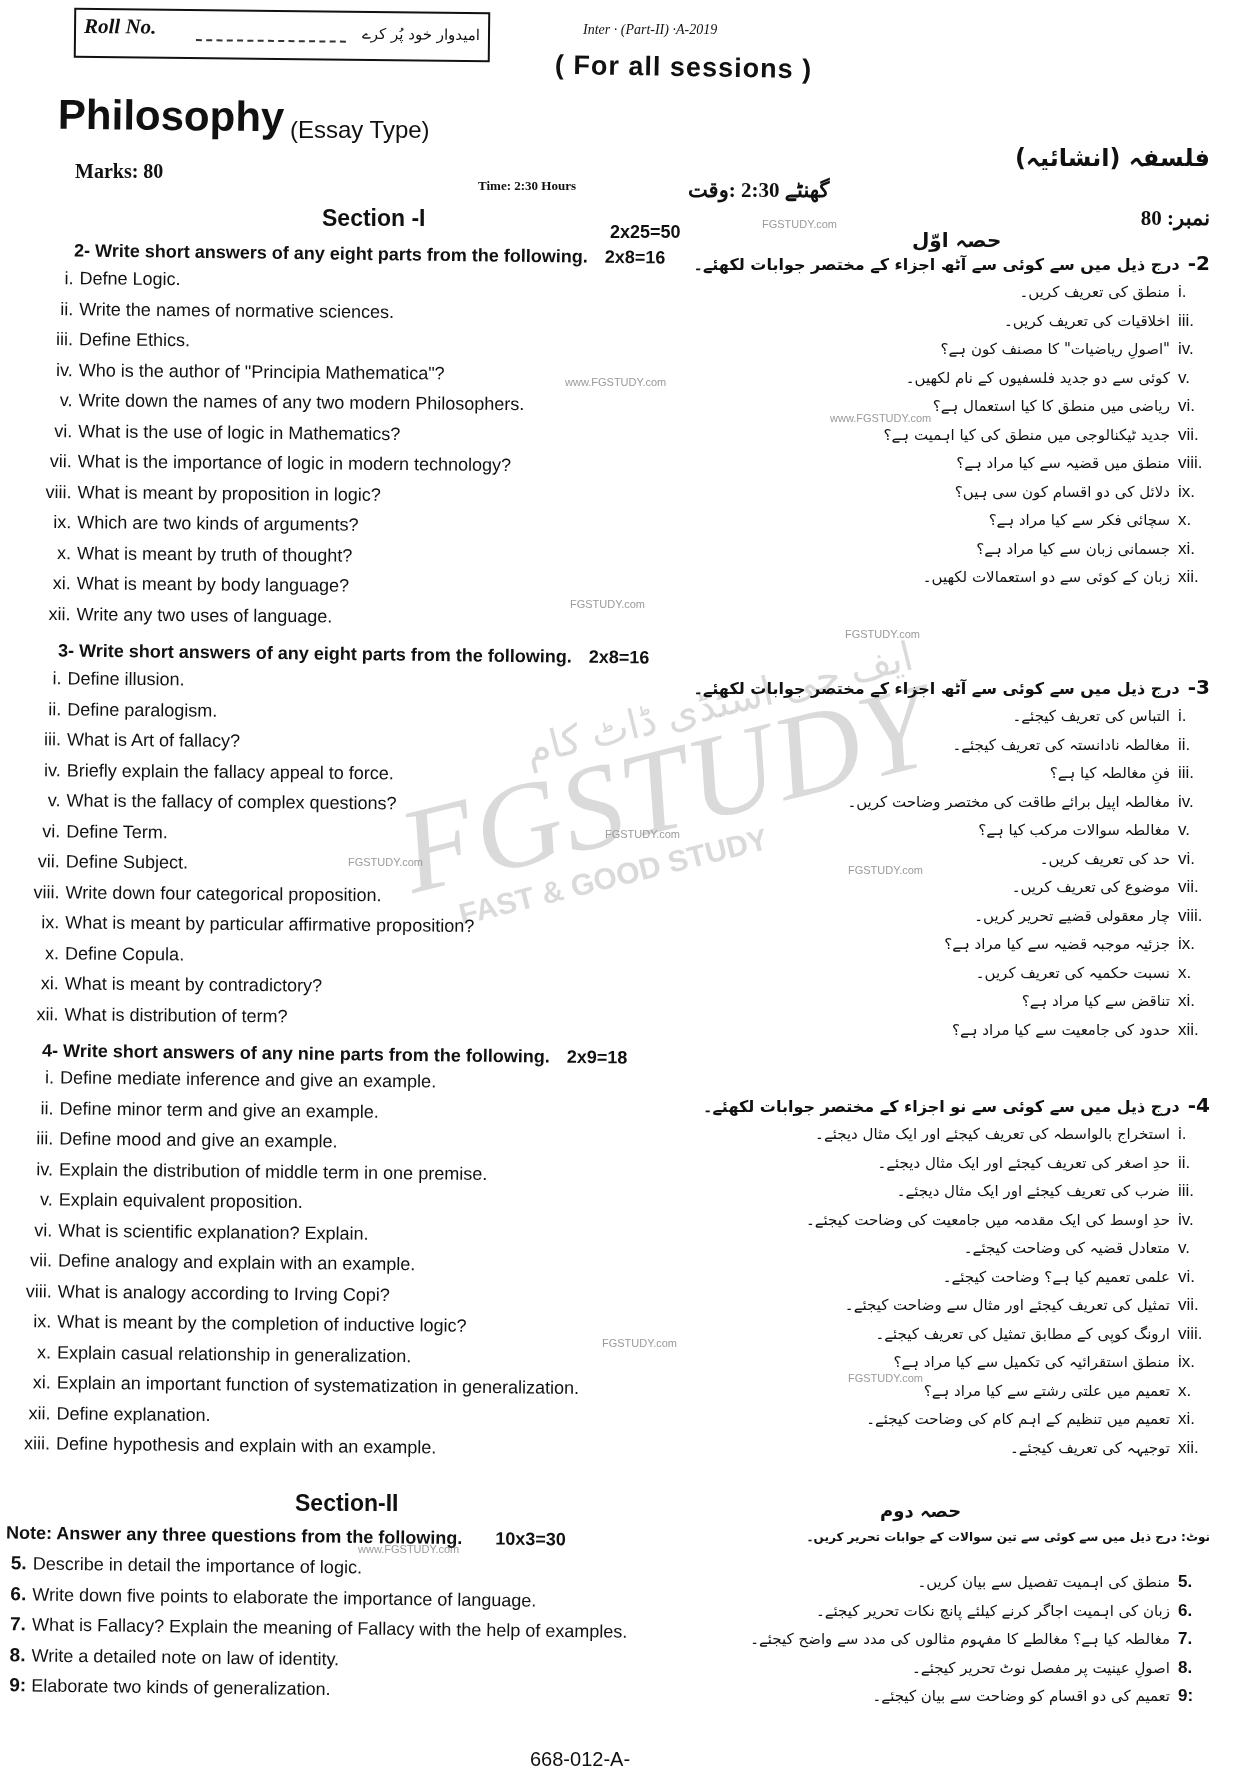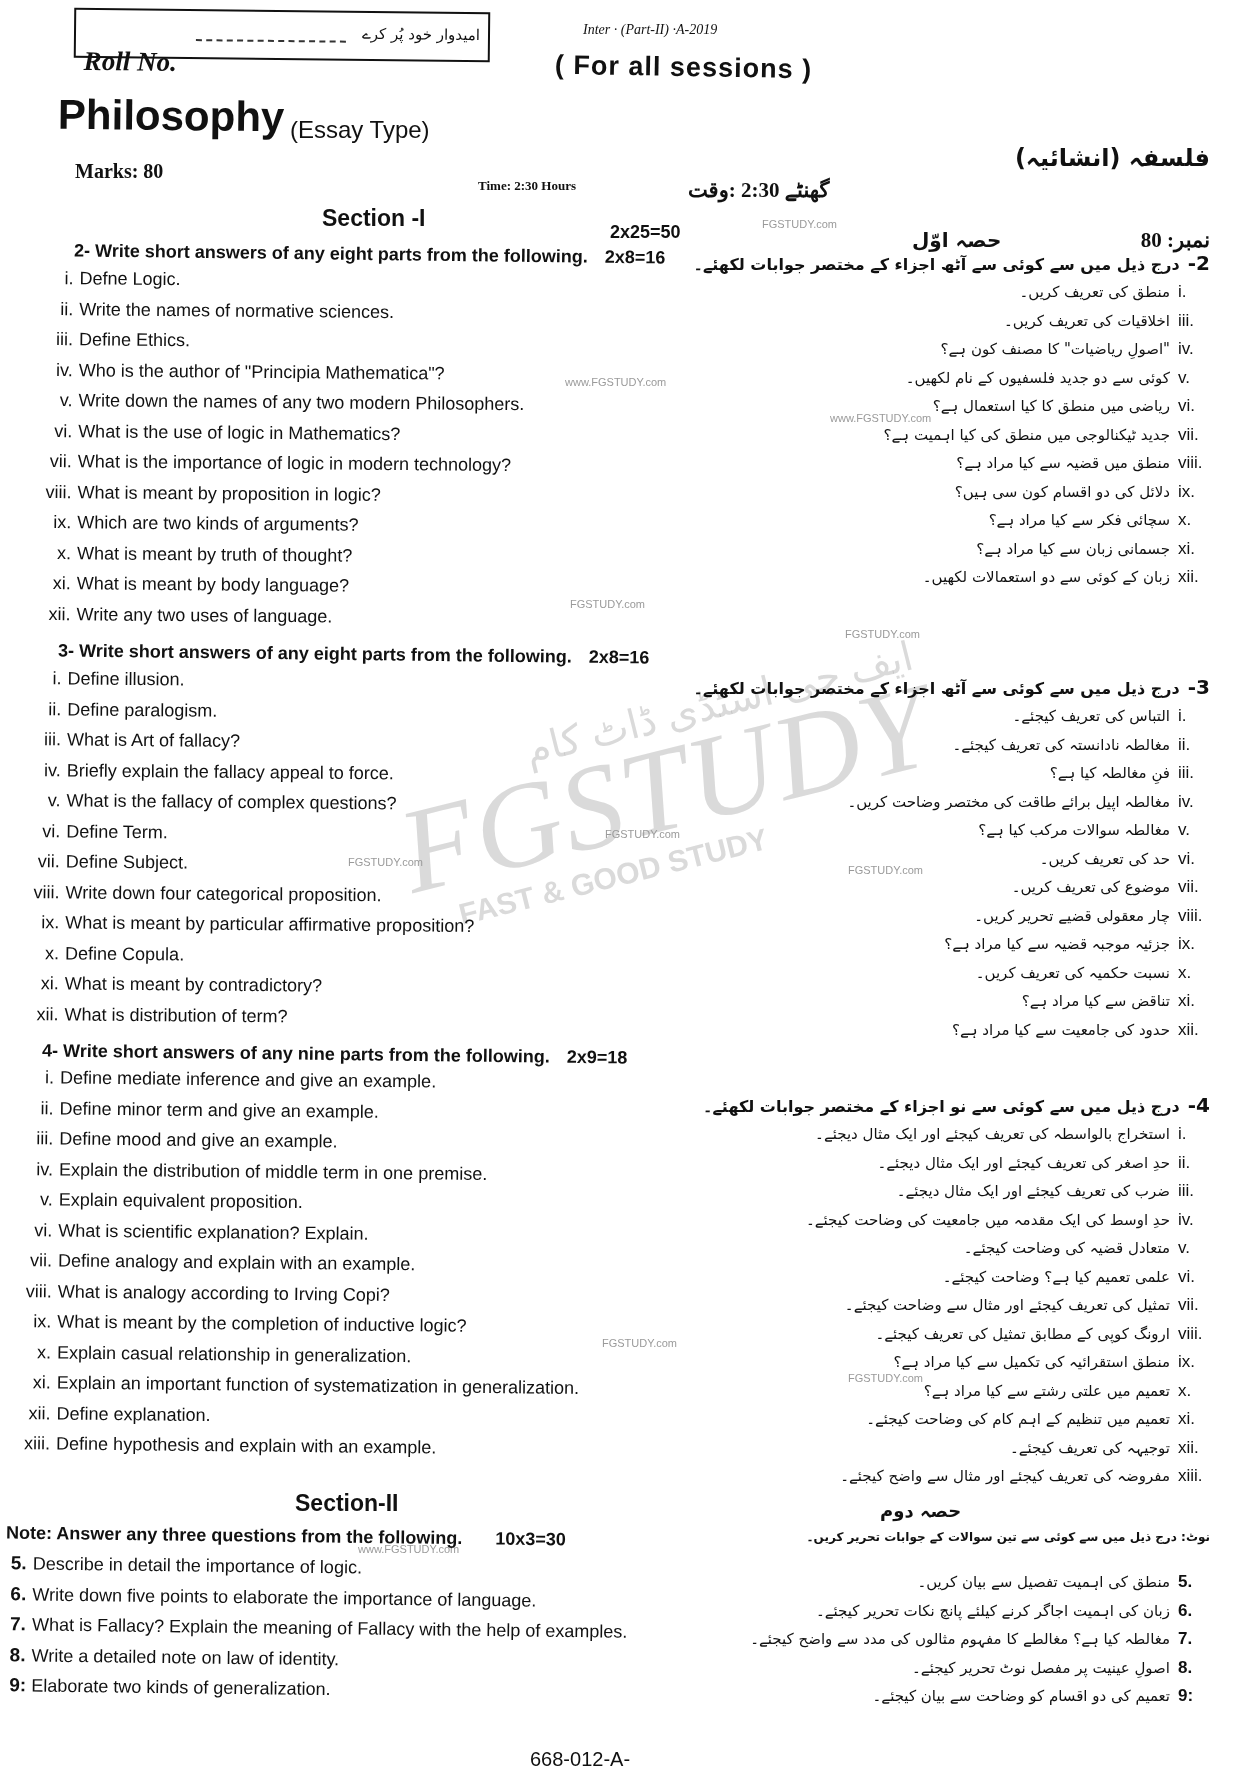--- a/index.html
+++ b/index.html
@@ -1,30 +1,30 @@
 <!DOCTYPE html>
 <html><head>
 <meta charset="utf-8">
 <style>
   html, body { margin: 0; padding: 0; background: #ffffff; }
   body { width: 1250px; height: 1773px; position: relative; overflow: hidden; color: #111; font-family: "Liberation Sans", sans-serif; }
   .abs { position: absolute; white-space: nowrap; }
   .roll-box { left: 74px; top: 10px; width: 412px; height: 46px; border: 2px solid #111; transform: rotate(0.6deg); }
-  .roll-label { left: 8px; top: 4px; font-family: "Liberation Serif", serif; font-style: italic; font-weight: bold; font-size: 27px; margin-top: 32px; }
+  .roll-label { left: 8px; top: 4px; font-family: "Liberation Serif", serif; font-style: italic; font-weight: bold; font-size: 21px; }
   .roll-line { left: 120px; top: 28px; width: 150px; border-bottom: 2px dashed #333; }
   .roll-urdu { right: 8px; top: 12px; font-size: 15px; direction: rtl; font-family: "DejaVu Sans", sans-serif; }
   .inter { left: 583px; top: 22px; font-family: "Liberation Serif", serif; font-style: italic; font-size: 14px; text-align: center; }
   .sessions { left: 555px; top: 52px; font-size: 27px; font-weight: bold; letter-spacing: 1px; transform: rotate(1deg); }
   .title { left: 58px; top: 92px; font-size: 42px; font-weight: bold; transform: rotate(0.6deg); }
   .essay { left: 290px; top: 116px; font-size: 24px; }
   .marks { left: 75px; top: 160px; font-family: "Liberation Serif", serif; font-weight: bold; font-size: 20px; }
   .time { left: 478px; top: 178px; font-family: "Liberation Serif", serif; font-weight: bold; font-size: 13px; }
   .time-ur { left: 688px; top: 178px; font-family: "Liberation Serif", serif; font-weight: bold; font-size: 21px; direction: rtl; }
   .urdu-title { right: 40px; top: 144px; font-size: 24px; font-weight: bold; direction: rtl; font-family: "DejaVu Sans", sans-serif; }
-  .urdu-marks { right: 40px; top: 206px; font-size: 21px; font-weight: bold; direction: rtl; font-family: "Liberation Serif", serif; margin-top: 22px; }
+  .urdu-marks { right: 40px; top: 206px; font-size: 21px; font-weight: bold; direction: rtl; font-family: "Liberation Serif", serif; }
   .sec-head { font-size: 23px; font-weight: bold; font-family: "Liberation Sans", sans-serif; }
   .marks-small { font-size: 18px; font-weight: bold; }
   .q-head { font-size: 18px; font-weight: bold; }
   .q-head .marksinline { margin-left: 12px; }
   .item { font-size: 18px; }
   .item .num { display: inline-block; text-align: right; width: 42px; margin-right: 6px; }
   .ur-col { position: absolute; right: 40px; text-align: right; direction: rtl; font-family: "DejaVu Sans", sans-serif; }
   .ur-item { font-size: 15px; height: 28.5px; line-height: 28px; }
   .ur-item .rnum { display: inline-block; width: 32px; text-align: left; direction: ltr; font-family: "Liberation Sans", sans-serif; font-size: 17px; margin-left: 8px; }
   .ur-head { font-size: 16px; font-weight: bold; height: 30px; line-height: 30px; }
@@ -171,21 +171,20 @@
   <div class="ur-item"><span class="rnum">iii.</span><span>ضرب کی تعریف کیجئے اور ایک مثال دیجئے۔</span></div>
   <div class="ur-item"><span class="rnum">iv.</span><span>حدِ اوسط کی ایک مقدمہ میں جامعیت کی وضاحت کیجئے۔</span></div>
   <div class="ur-item"><span class="rnum">v.</span><span>متعادل قضیہ کی وضاحت کیجئے۔</span></div>
   <div class="ur-item"><span class="rnum">vi.</span><span>علمی تعمیم کیا ہے؟ وضاحت کیجئے۔</span></div>
   <div class="ur-item"><span class="rnum">vii.</span><span>تمثیل کی تعریف کیجئے اور مثال سے وضاحت کیجئے۔</span></div>
   <div class="ur-item"><span class="rnum">viii.</span><span>ارونگ کوپی کے مطابق تمثیل کی تعریف کیجئے۔</span></div>
   <div class="ur-item"><span class="rnum">ix.</span><span>منطق استقرائیہ کی تکمیل سے کیا مراد ہے؟</span></div>
   <div class="ur-item"><span class="rnum">x.</span><span>تعمیم میں علتی رشتے سے کیا مراد ہے؟</span></div>
   <div class="ur-item"><span class="rnum">xi.</span><span>تعمیم میں تنظیم کے اہم کام کی وضاحت کیجئے۔</span></div>
   <div class="ur-item"><span class="rnum">xii.</span><span>توجیہہ کی تعریف کیجئے۔</span></div>
-  <div class="ur-item"><span class="rnum">xiii.</span><span>مفروضہ کی تعریف کیجئے اور مثال سے واضح کیجئے۔</span></div>
 </div>
 
 <div class="abs sec-head" style="left:295px;top:1490px;">Section-II</div>
 <div class="abs" style="left:880px;top:1500px;font-size:18px;font-weight:bold;font-family:'DejaVu Sans',sans-serif;">حصہ دوم</div>
 <div class="abs q-head" style="left:6px;top:1526px;transform:rotate(0.7deg);">
   <span>Note:  Answer any three questions from the following.</span>
   <span class="marksinline" style="margin-left:28px;">10x3=30</span>
 </div>
 <div class="abs" style="right:40px;top:1530px;font-size:12px;font-weight:bold;direction:rtl;font-family:'DejaVu Sans',sans-serif;">نوٹ: درج ذیل میں سے کوئی سے تین سوالات کے جوابات تحریر کریں۔</div>
 

